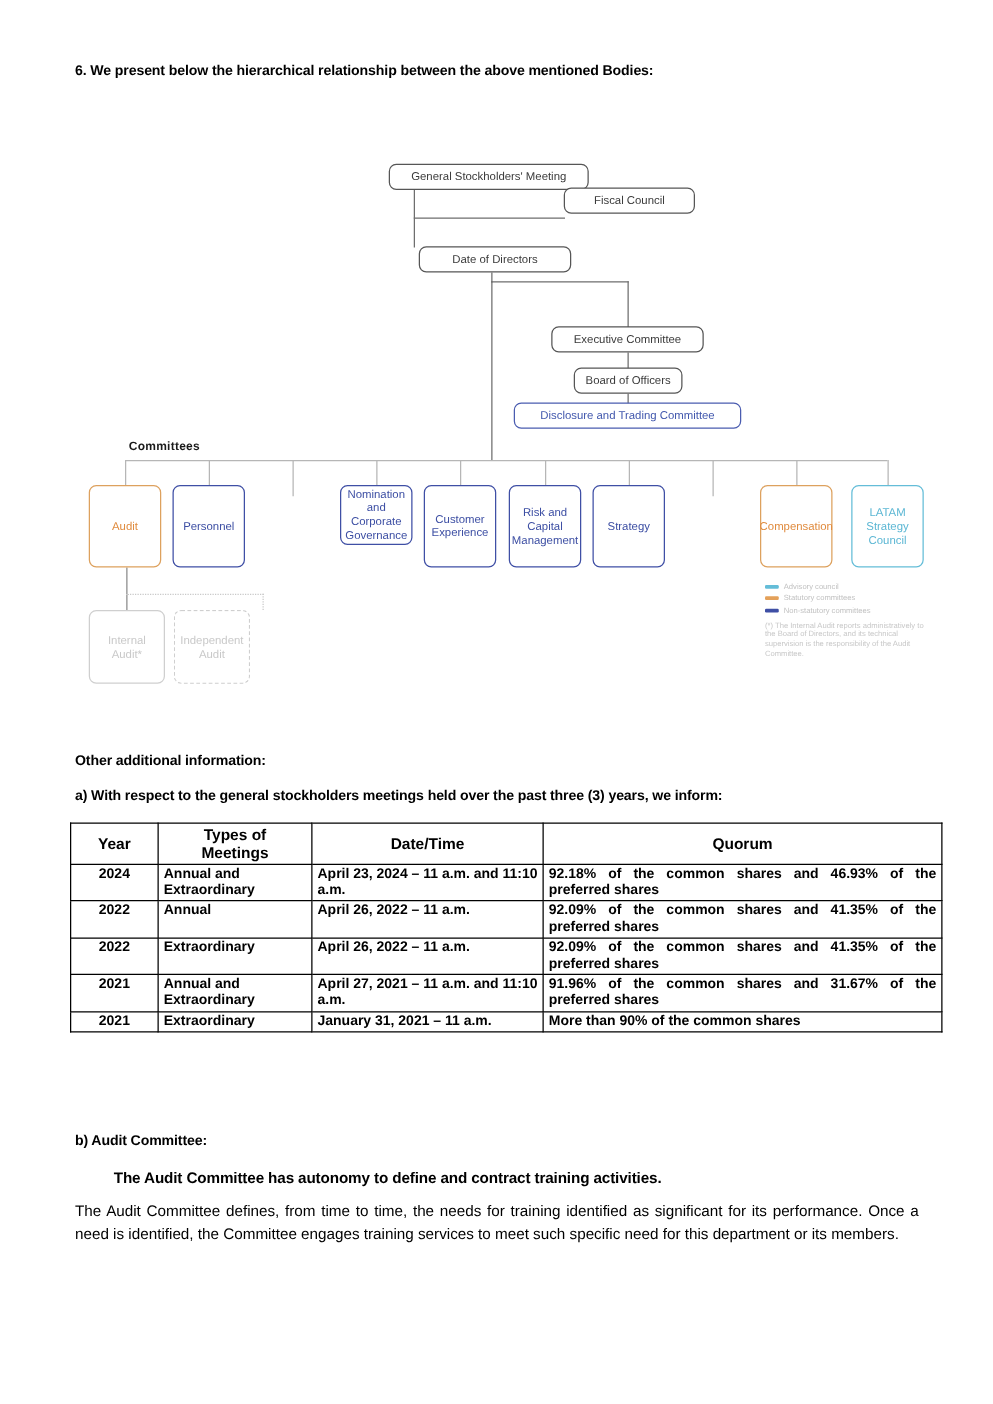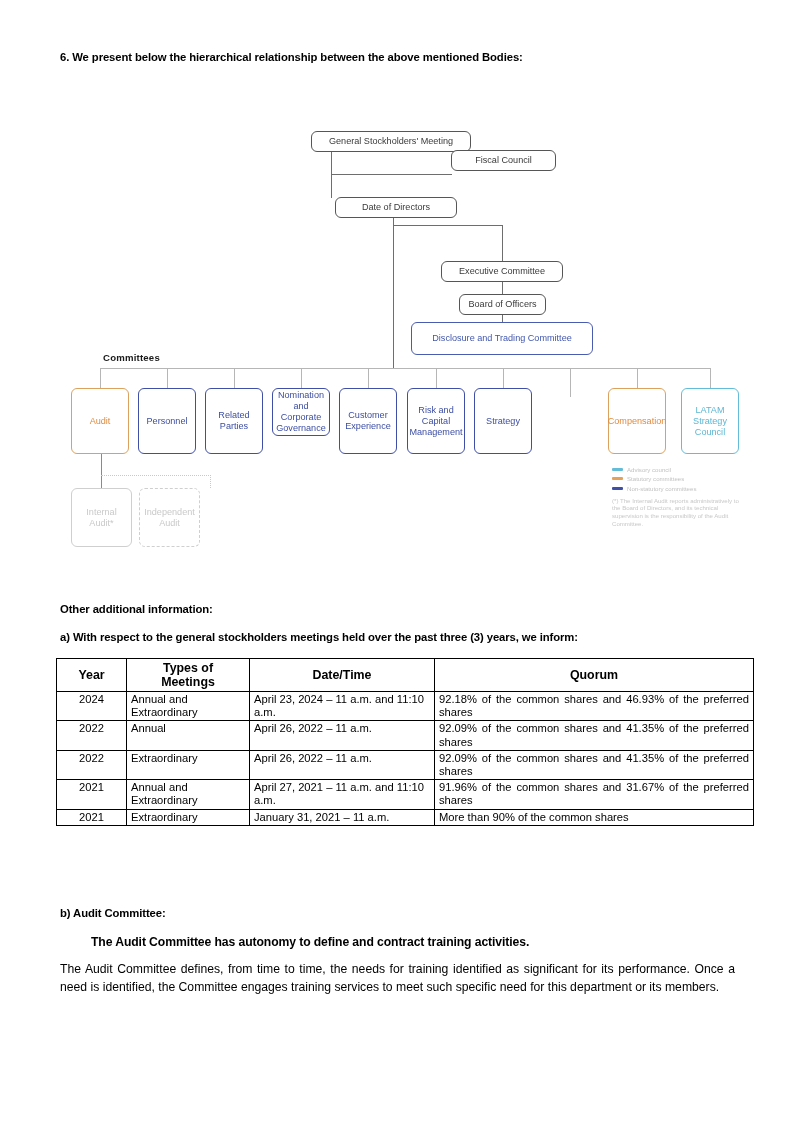--- a/index.html
+++ b/index.html
@@ -89,21 +89,21 @@
     width:697px;
     border-collapse:collapse;
     table-layout:fixed;
     font-size:11.2px;
   }
   table.meetings th,table.meetings td{
     border:1px solid #000;
     padding:1px 4px;
     vertical-align:top;
     line-height:13.2px;
-    font-weight:normal;
+    font-weight:bold;
   }
   table.meetings thead th{
     text-align:center;
     font-weight:bold;
     vertical-align:middle;
     height:30px;
     font-size:12.4px;
     line-height:14px;
   }
   td.year{text-align:center;vertical-align:middle;}
@@ -125,21 +125,21 @@
     <div class="node" style="left:251px;top:21px;width:160px;height:21px;">General Stockholders' Meeting</div>
 
     <div class="node" style="left:391px;top:40px;width:105px;height:21px;">Fiscal Council</div>
 
     <div class="node" style="left:275px;top:87px;width:122px;height:21px;">Date of Directors</div>
 
     <div class="node" style="left:381px;top:151px;width:122px;height:21px;">Executive Committee</div>
 
     <div class="node" style="left:399px;top:184px;width:87px;height:21px;">Board of Officers</div>
 
-    <div class="node blue" style="left:351px;top:212px;width:182px;height:33px;">Disclosure and Trading Committee</div>
+    <div class="node blue" style="left:351px;top:212px;width:182px;height:21px;">Disclosure and Trading Committee</div>
 
     <div class="line v" style="left:271px;top:42px;height:46px;"></div>
 
     <div class="line h" style="left:271px;top:64px;width:121px;"></div>
 
     <div class="line v" style="left:333px;top:108px;height:8px;"></div>
 
     <div class="line h" style="left:333px;top:115px;width:110px;"></div>
 
     <div class="line v" style="left:442px;top:115px;height:37px;"></div>
@@ -160,21 +160,20 @@
     <div class="line v light" style="left:241px;top:258px;height:29px;"></div>
     <div class="line v light" style="left:308px;top:258px;height:29px;"></div>
     <div class="line v light" style="left:376px;top:258px;height:29px;"></div>
     <div class="line v light" style="left:443px;top:258px;height:29px;"></div>
     <div class="line v light" style="left:510px;top:258px;height:29px;"></div>
     <div class="line v light" style="left:577px;top:258px;height:29px;"></div>
     <div class="line v light" style="left:650px;top:258px;height:29px;"></div>
 
     <div class="node orange" style="left:11px;top:278px;width:58px;height:66px;">Audit</div>
     <div class="node blue2" style="left:78px;top:278px;width:58px;height:66px;">Personnel</div>
-    <div class="node blue2" style="left:145px;top:278px;width:58px;height:66px;">Related Parties</div>
     <div class="node blue2" style="left:212px;top:278px;width:58px;height:48px;">Nomination and Corporate Governance</div>
     <div class="node blue2" style="left:279px;top:278px;width:58px;height:66px;">Customer Experience</div>
     <div class="node blue2" style="left:347px;top:278px;width:58px;height:66px;">Risk and Capital Management</div>
     <div class="node blue2" style="left:414px;top:278px;width:58px;height:66px;">Strategy</div>
     <div class="node orange" style="left:548px;top:278px;width:58px;height:66px;">Compensation</div>
     <div class="node cyan" style="left:621px;top:278px;width:58px;height:66px;">LATAM Strategy Council</div>
 
     <div class="line v" style="left:41px;top:344px;height:34px;background:#8a8a8a;"></div>
 
     <div class="dotline" style="left:41px;top:365px;width:110px;"></div>

